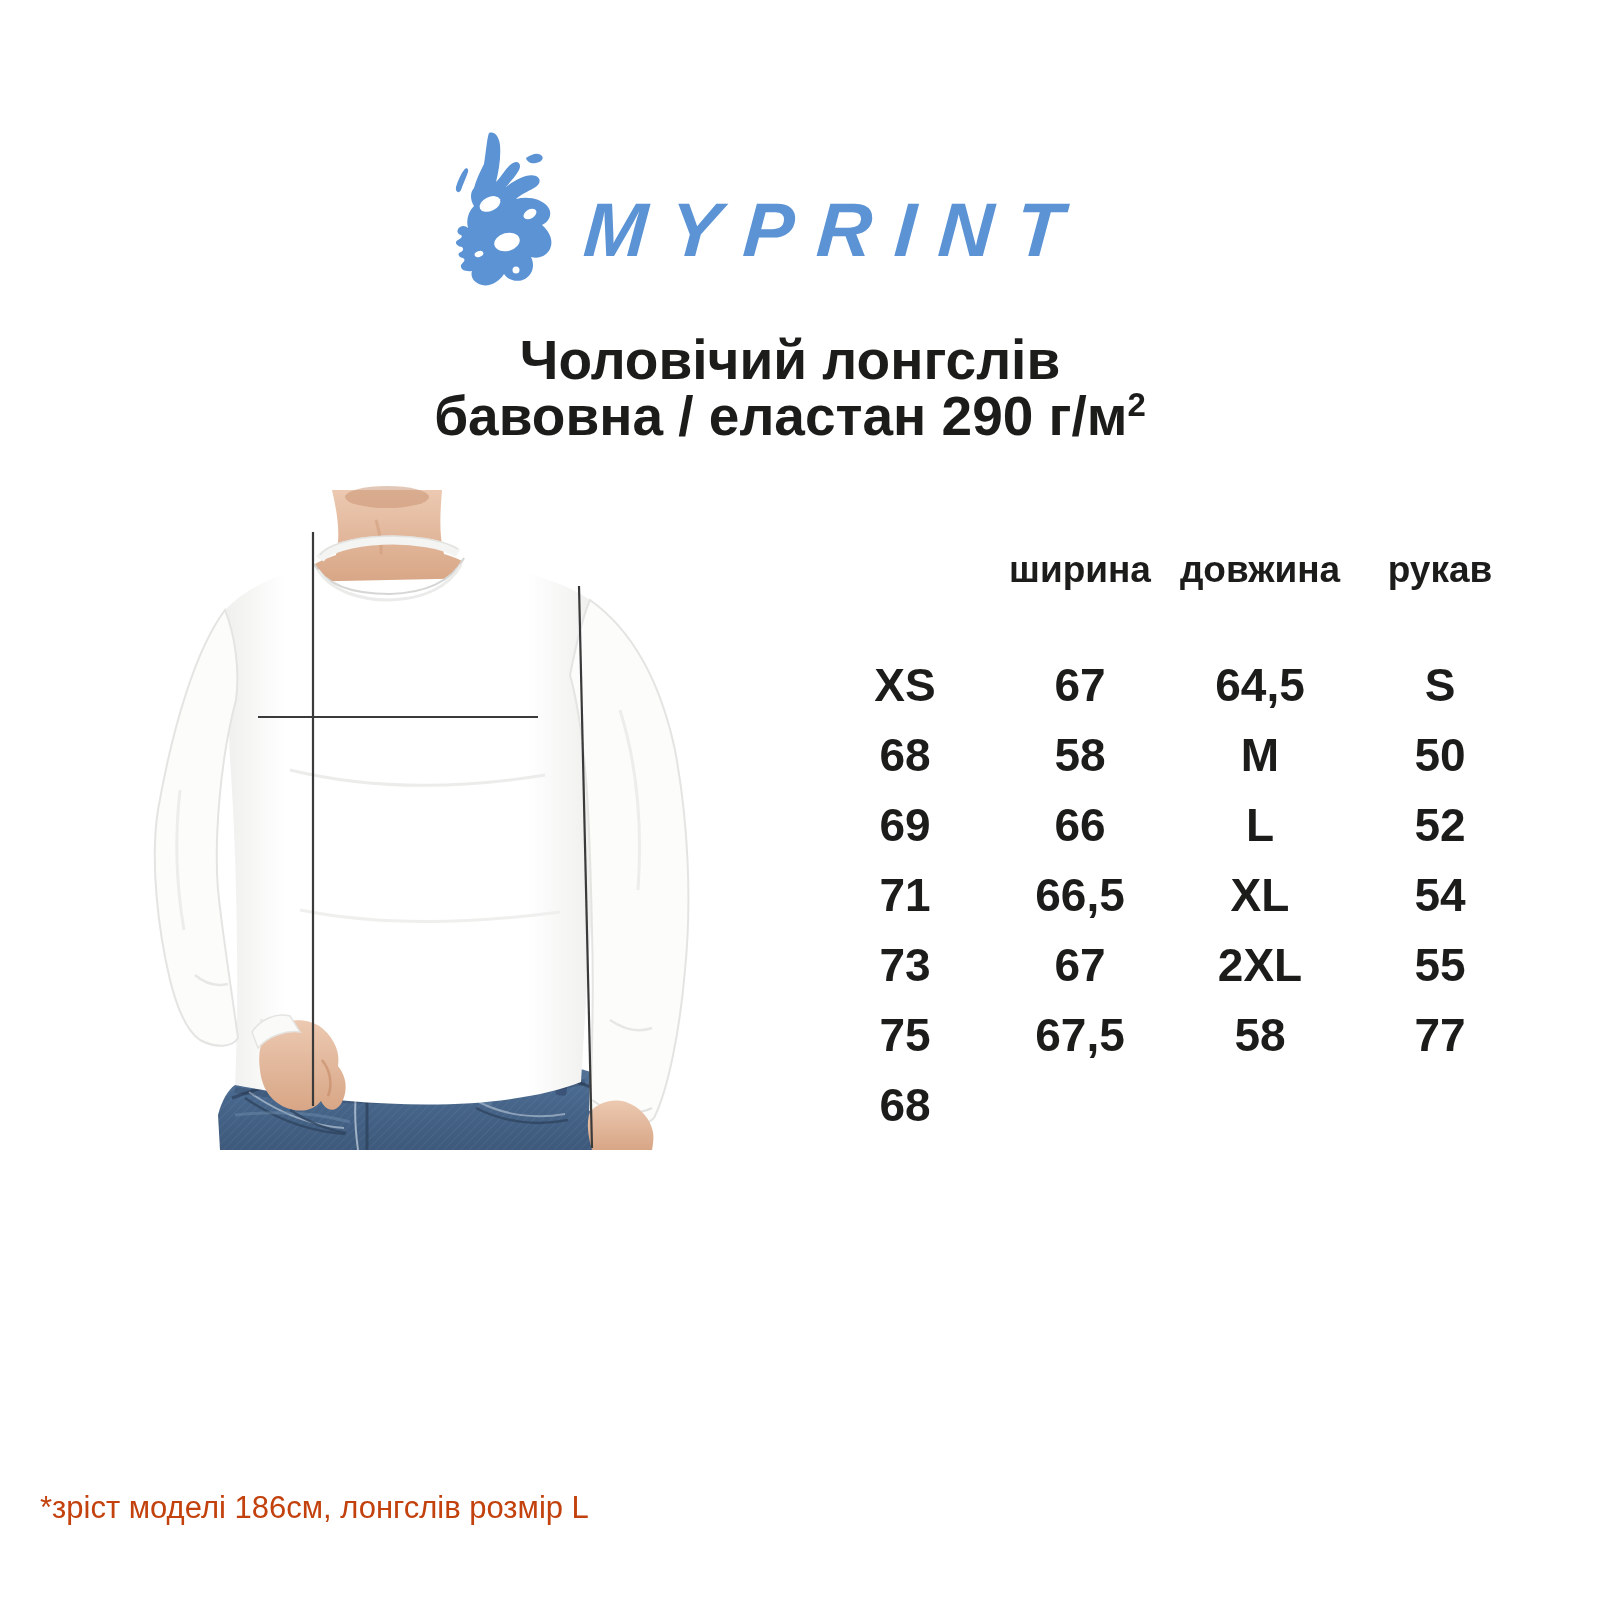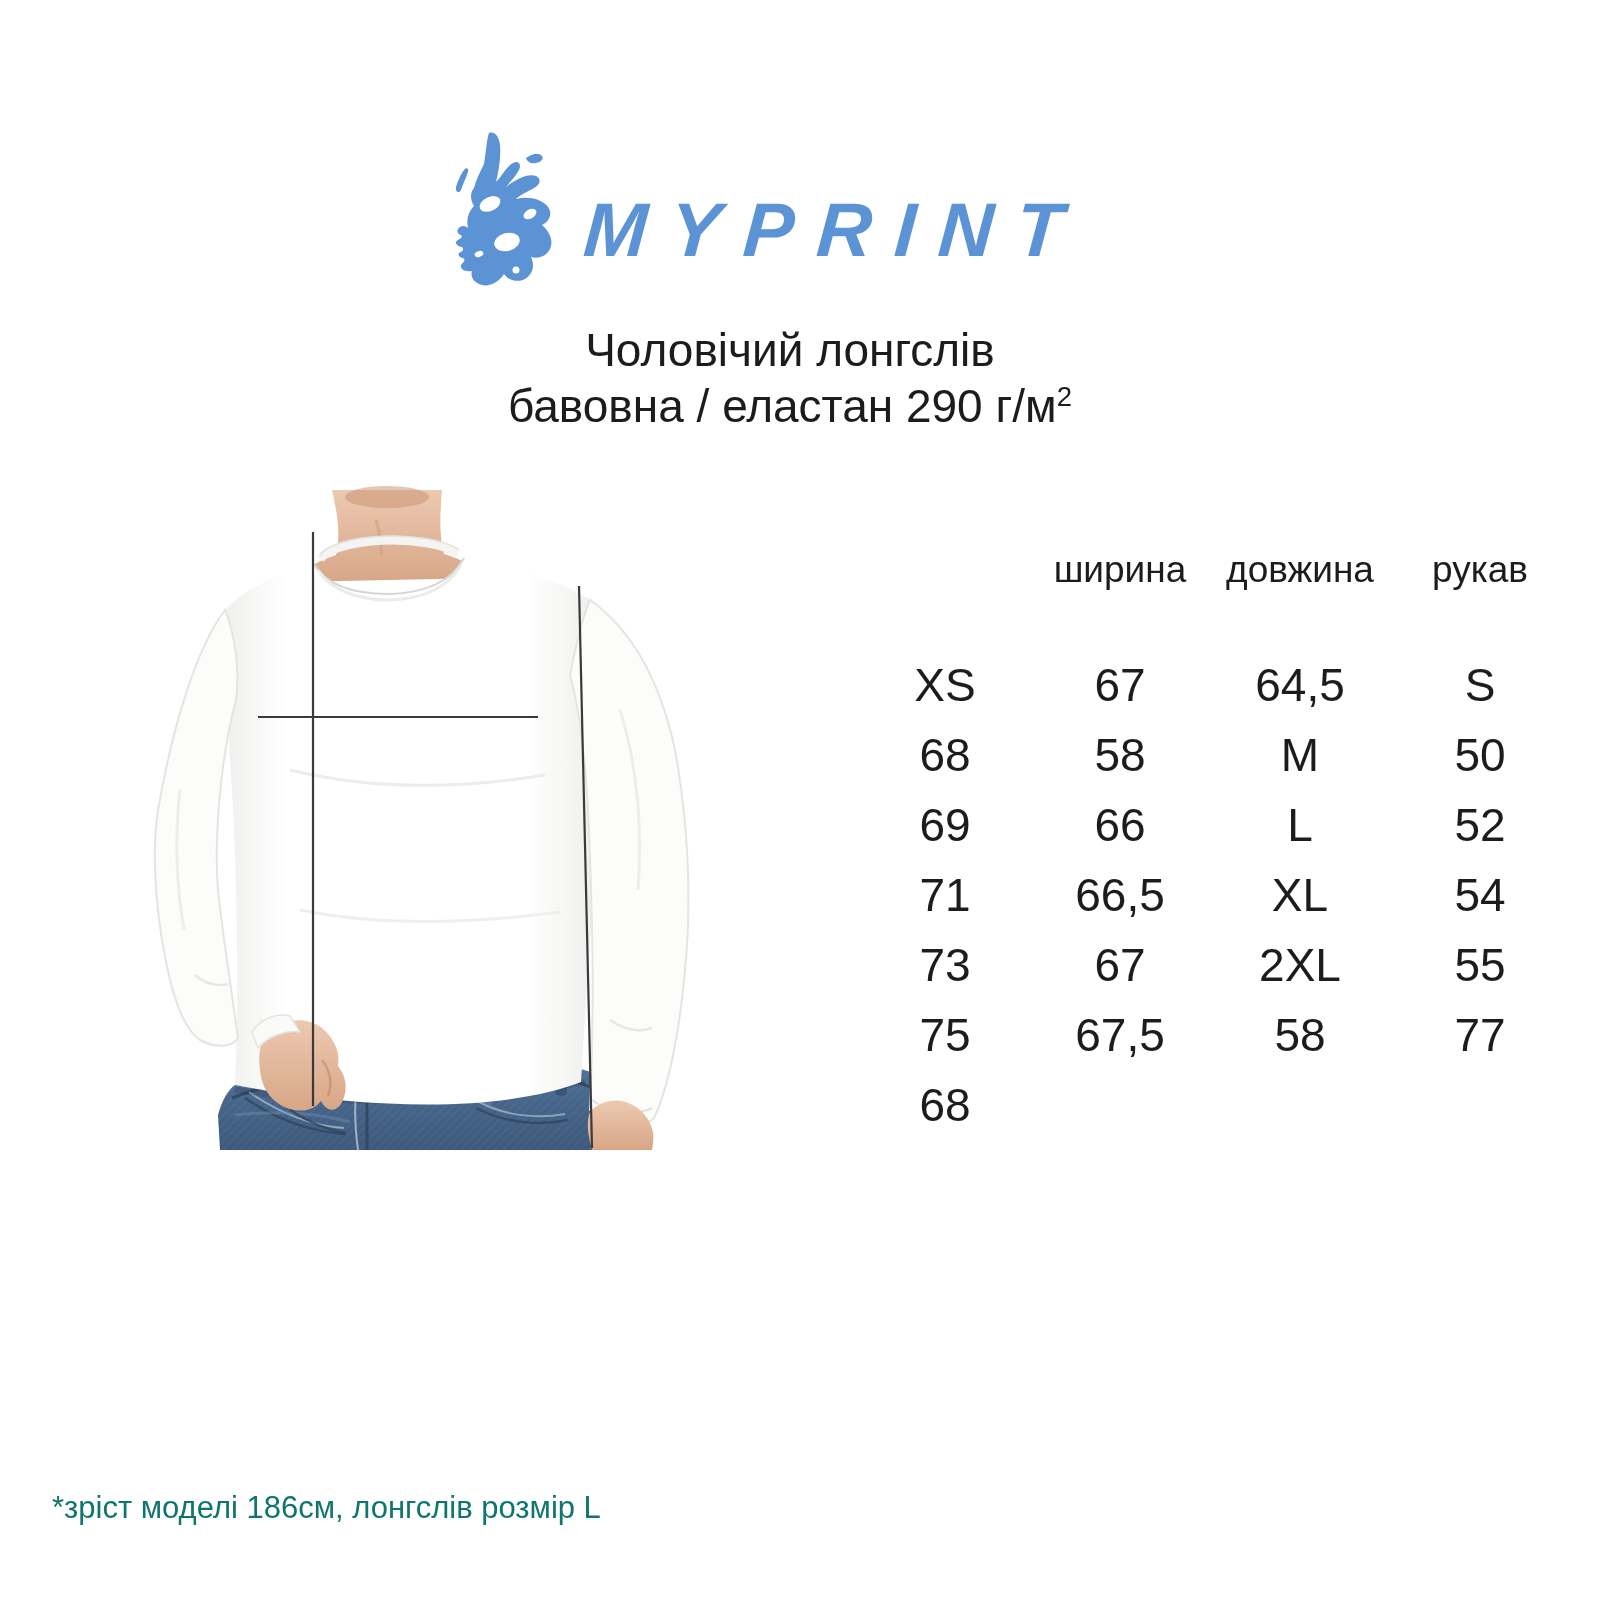--- a/index.html
+++ b/index.html
@@ -12,45 +12,45 @@
   
   .logo-icon{position:absolute;left:430px;top:130px;width:150px;height:160px;}
   .logo-text{
     position:absolute;left:584px;top:192px;
     font-size:76px;line-height:76px;font-weight:bold;font-style:italic;
     letter-spacing:0.30em;color:#5b93d5;white-space:nowrap;
     transform:skewX(-4deg);
   }
   
   .title-block{
-    position:absolute;left:0;top:322px;width:1580px;text-align:center;
-    font-size:46px;line-height:56px;font-weight:400;color:#1c1c1a;
+    position:absolute;left:0;top:332px;width:1580px;text-align:center;
+    font-size:55px;line-height:56px;font-weight:700;color:#1c1c1a;
   }
   .title-block sup{font-size:60%;vertical-align:super;line-height:0;}
   
   .figure{position:absolute;left:140px;top:460px;width:670px;height:690px;}
   
   .size-table{
-    position:absolute;left:860px;top:540px;width:710px;
-    display:grid;grid-template-columns:170px 180px 180px 180px;
+    position:absolute;left:820px;top:540px;width:710px;
+    display:grid;grid-template-columns:170px 180px 180px 180px;font-weight:bold;
   }
   .size-table .h{
     height:60px;margin-bottom:50px;
     display:flex;align-items:center;justify-content:center;
     font-size:37px;color:#1c1c1a;
   }
   .size-table .c{
     height:70px;
     display:flex;align-items:center;justify-content:center;
     font-size:46px;color:#1c1c1a;
   }
   
   .footnote{
-    position:absolute;left:52px;top:1490px;
-    font-size:31px;color:#0f766e;
+    position:absolute;left:40px;top:1490px;
+    font-size:31px;color:#c2410c;
   }
 </style>
 </head>
 <body>
 
 <div class="logo-icon">
   <svg viewBox="0 0 150 160" width="150" height="160" aria-hidden="true">
     <g fill="#5b93d5">
 
       <path d="M59,3 C65,1 69,7 70,15 C71,27 69,40 66,52

